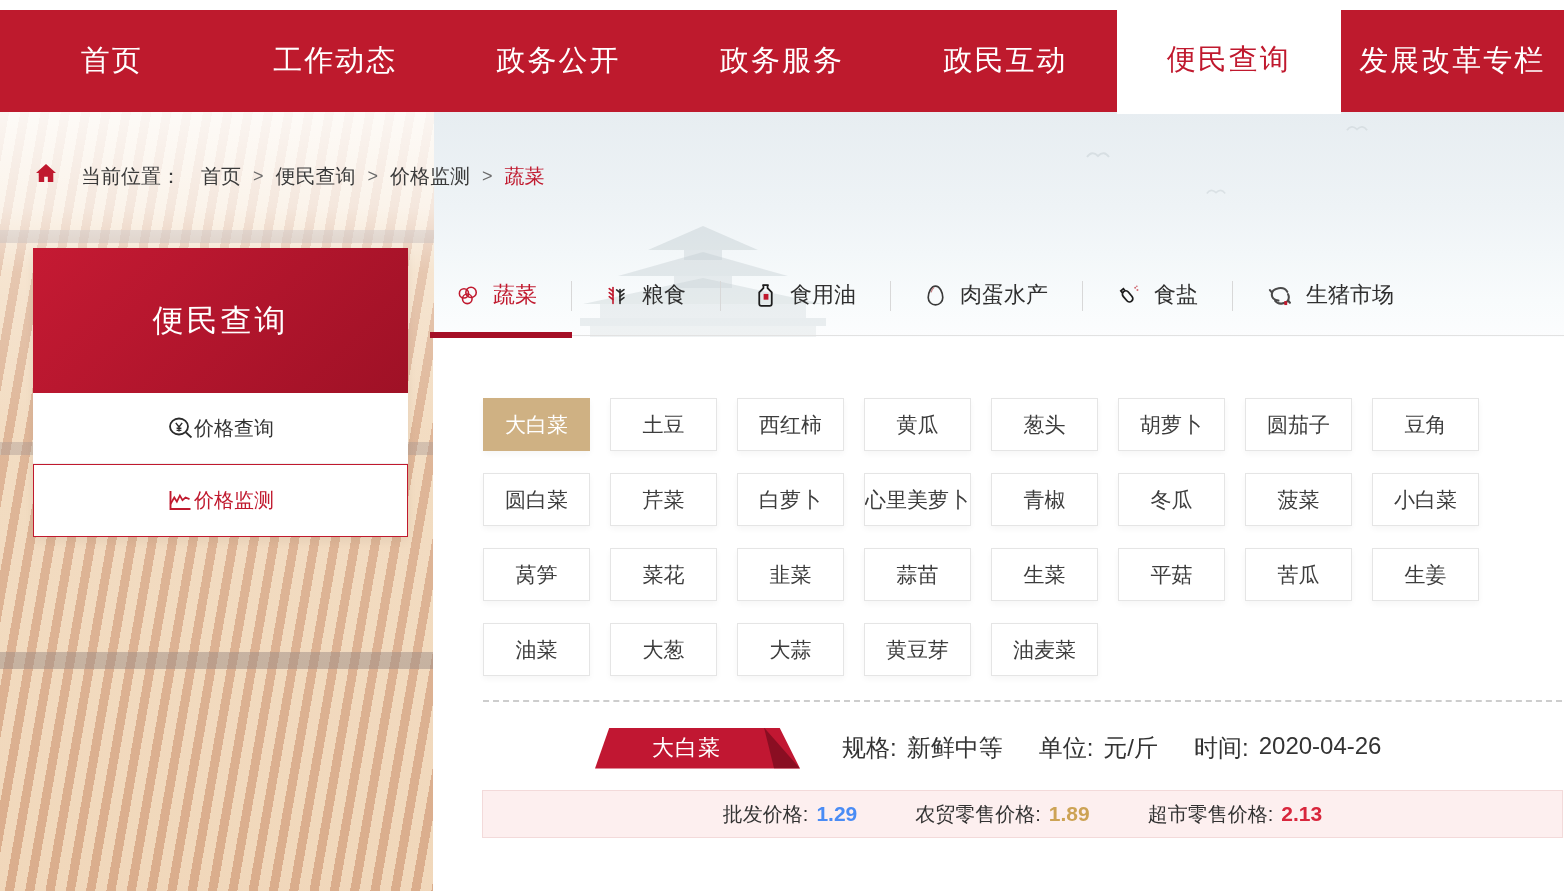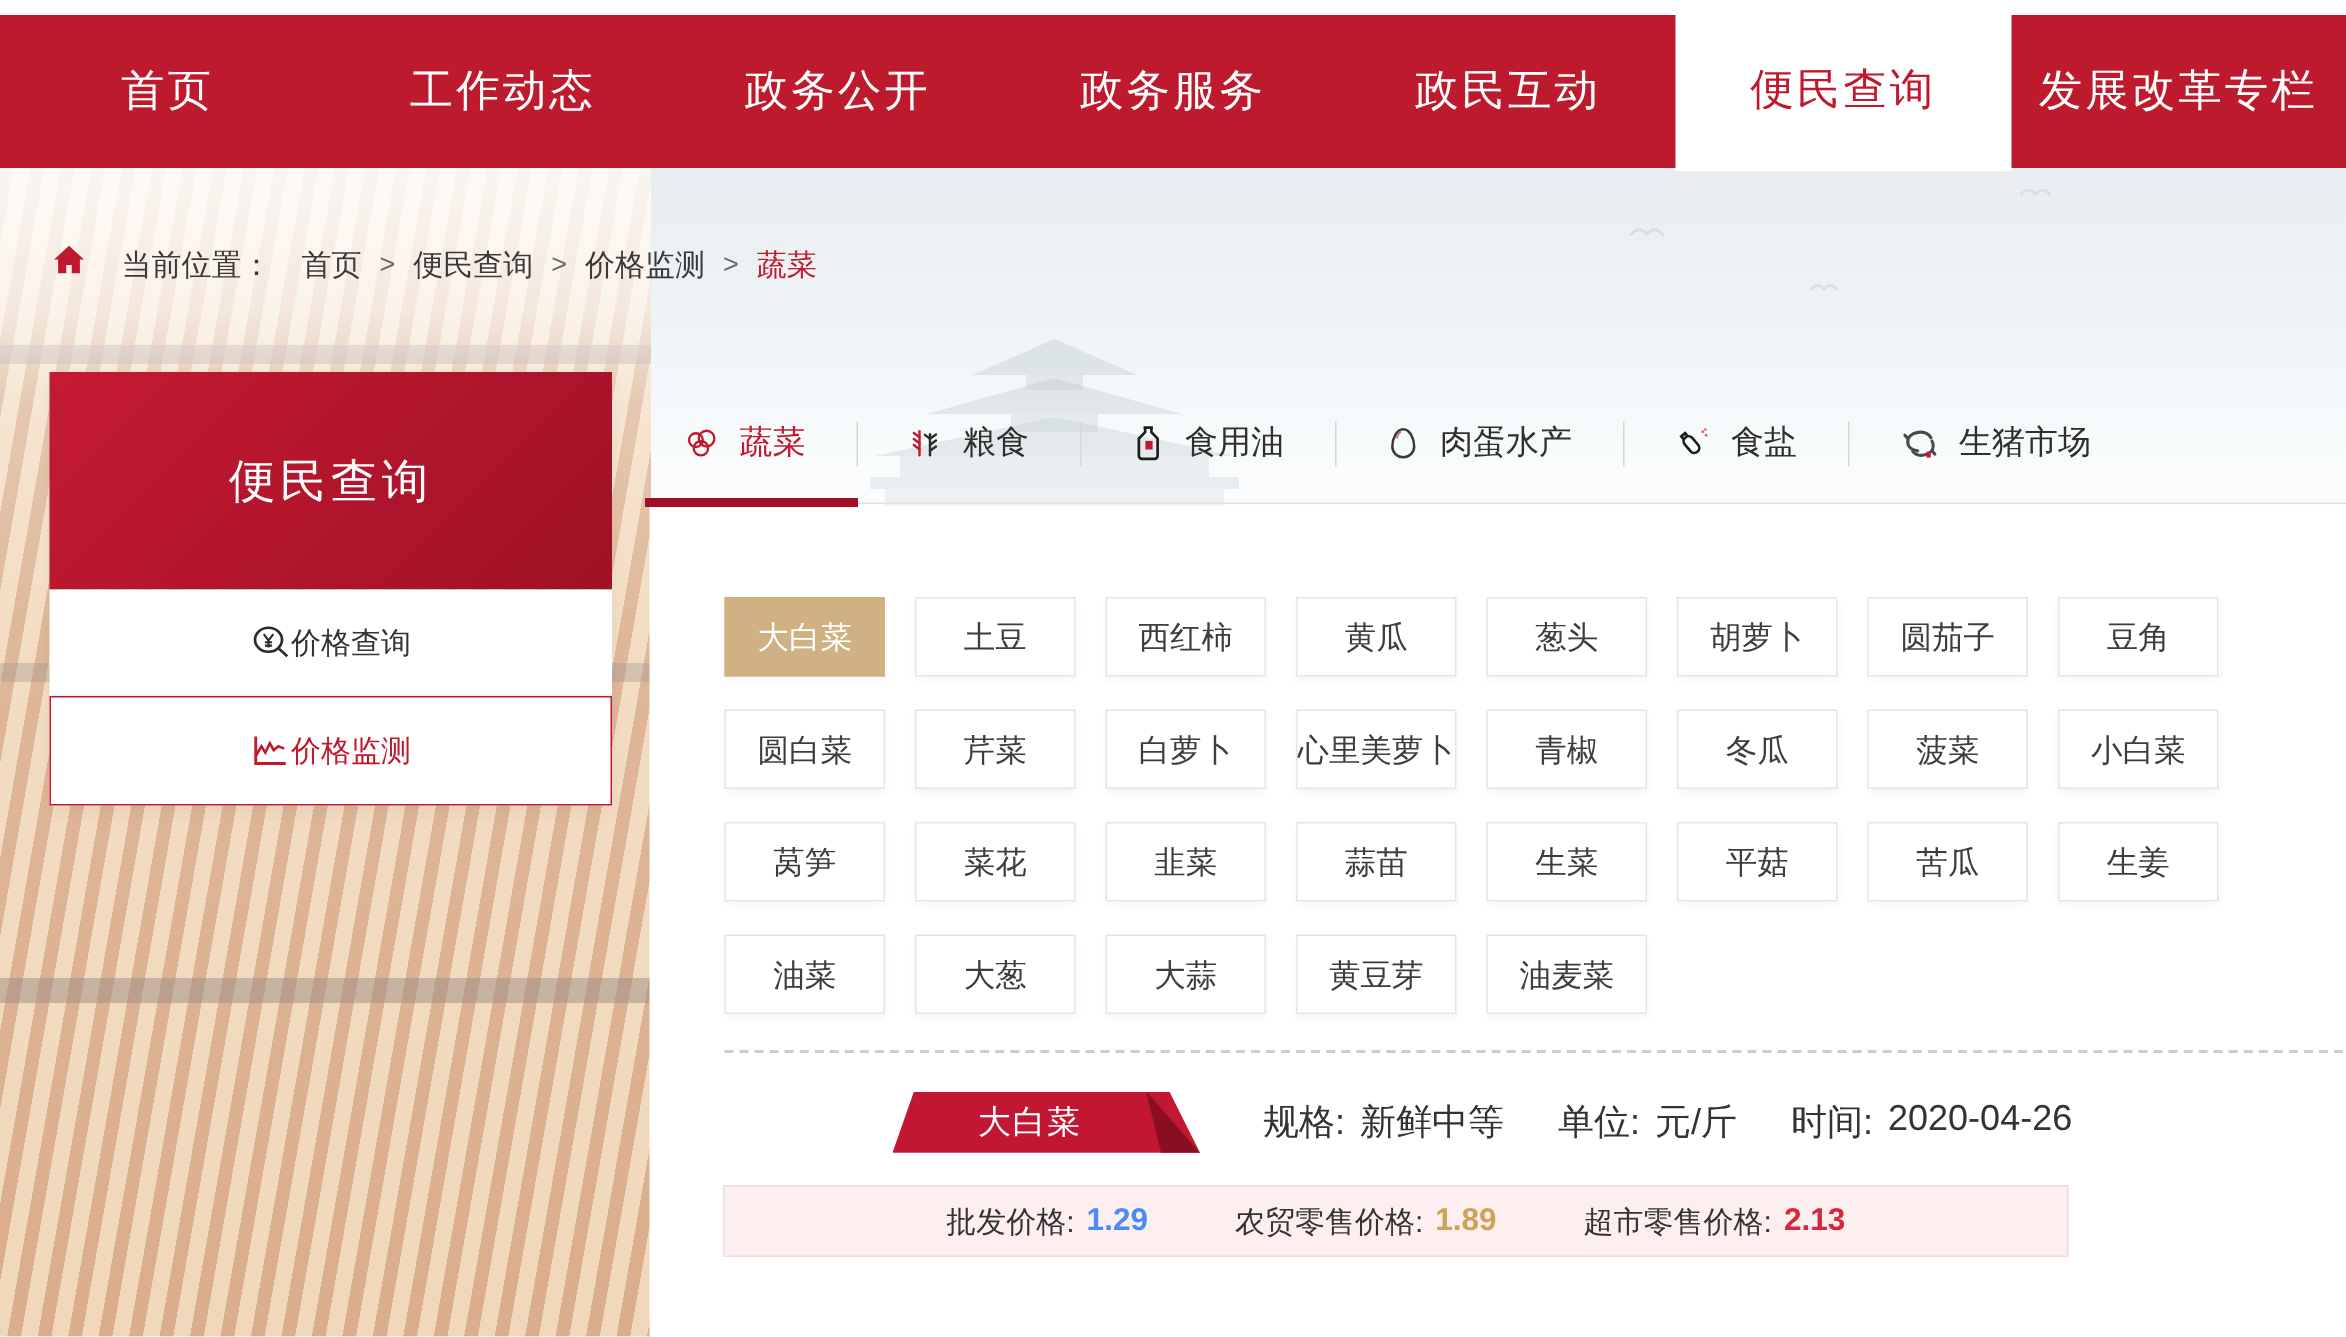--- a/index.html
+++ b/index.html
@@ -73,21 +73,21 @@
   .ribbon-shape { position:absolute; inset:0; background:#c11732;
     clip-path:polygon(7% 0, 90% 0, 100% 100%, 0 100%); }
   .ribbon-fold { position:absolute; top:0; right:0; width:36px; height:100%; background:#8a0e22;
     clip-path:polygon(0 0, 100% 100%, 28% 100%); }
   .ribbon-label { position:absolute; left:0; right:22px; top:0; bottom:0; display:flex;
     align-items:center; justify-content:center; color:#fff; font-size:22px; letter-spacing:1px; }
   .detail-fields { display:flex; gap:36px; margin-left:42px; font-size:24px; color:#333;text-align:center; }
   .dfield { display:flex; gap:10px; white-space:nowrap; }
 
   
-  .price-bar { position:absolute; left:482px; top:790px; width:897px; height:48px; z-index:5;
+  .price-bar { position:absolute; left:482px; top:790px; width:1081px; height:48px; z-index:5;
     background:#fdefef; border:1px solid #f3dada; display:flex; align-items:center; justify-content:center;
     gap:58px; font-size:20px; color:#333; }
   .price-item { display:flex; align-items:center; white-space:nowrap; }
   .price-value { font-weight:bold; margin-left:8px; font-size:21px; }
 
   svg { display:block; }
 </style>
 </head>
 <body>
 

